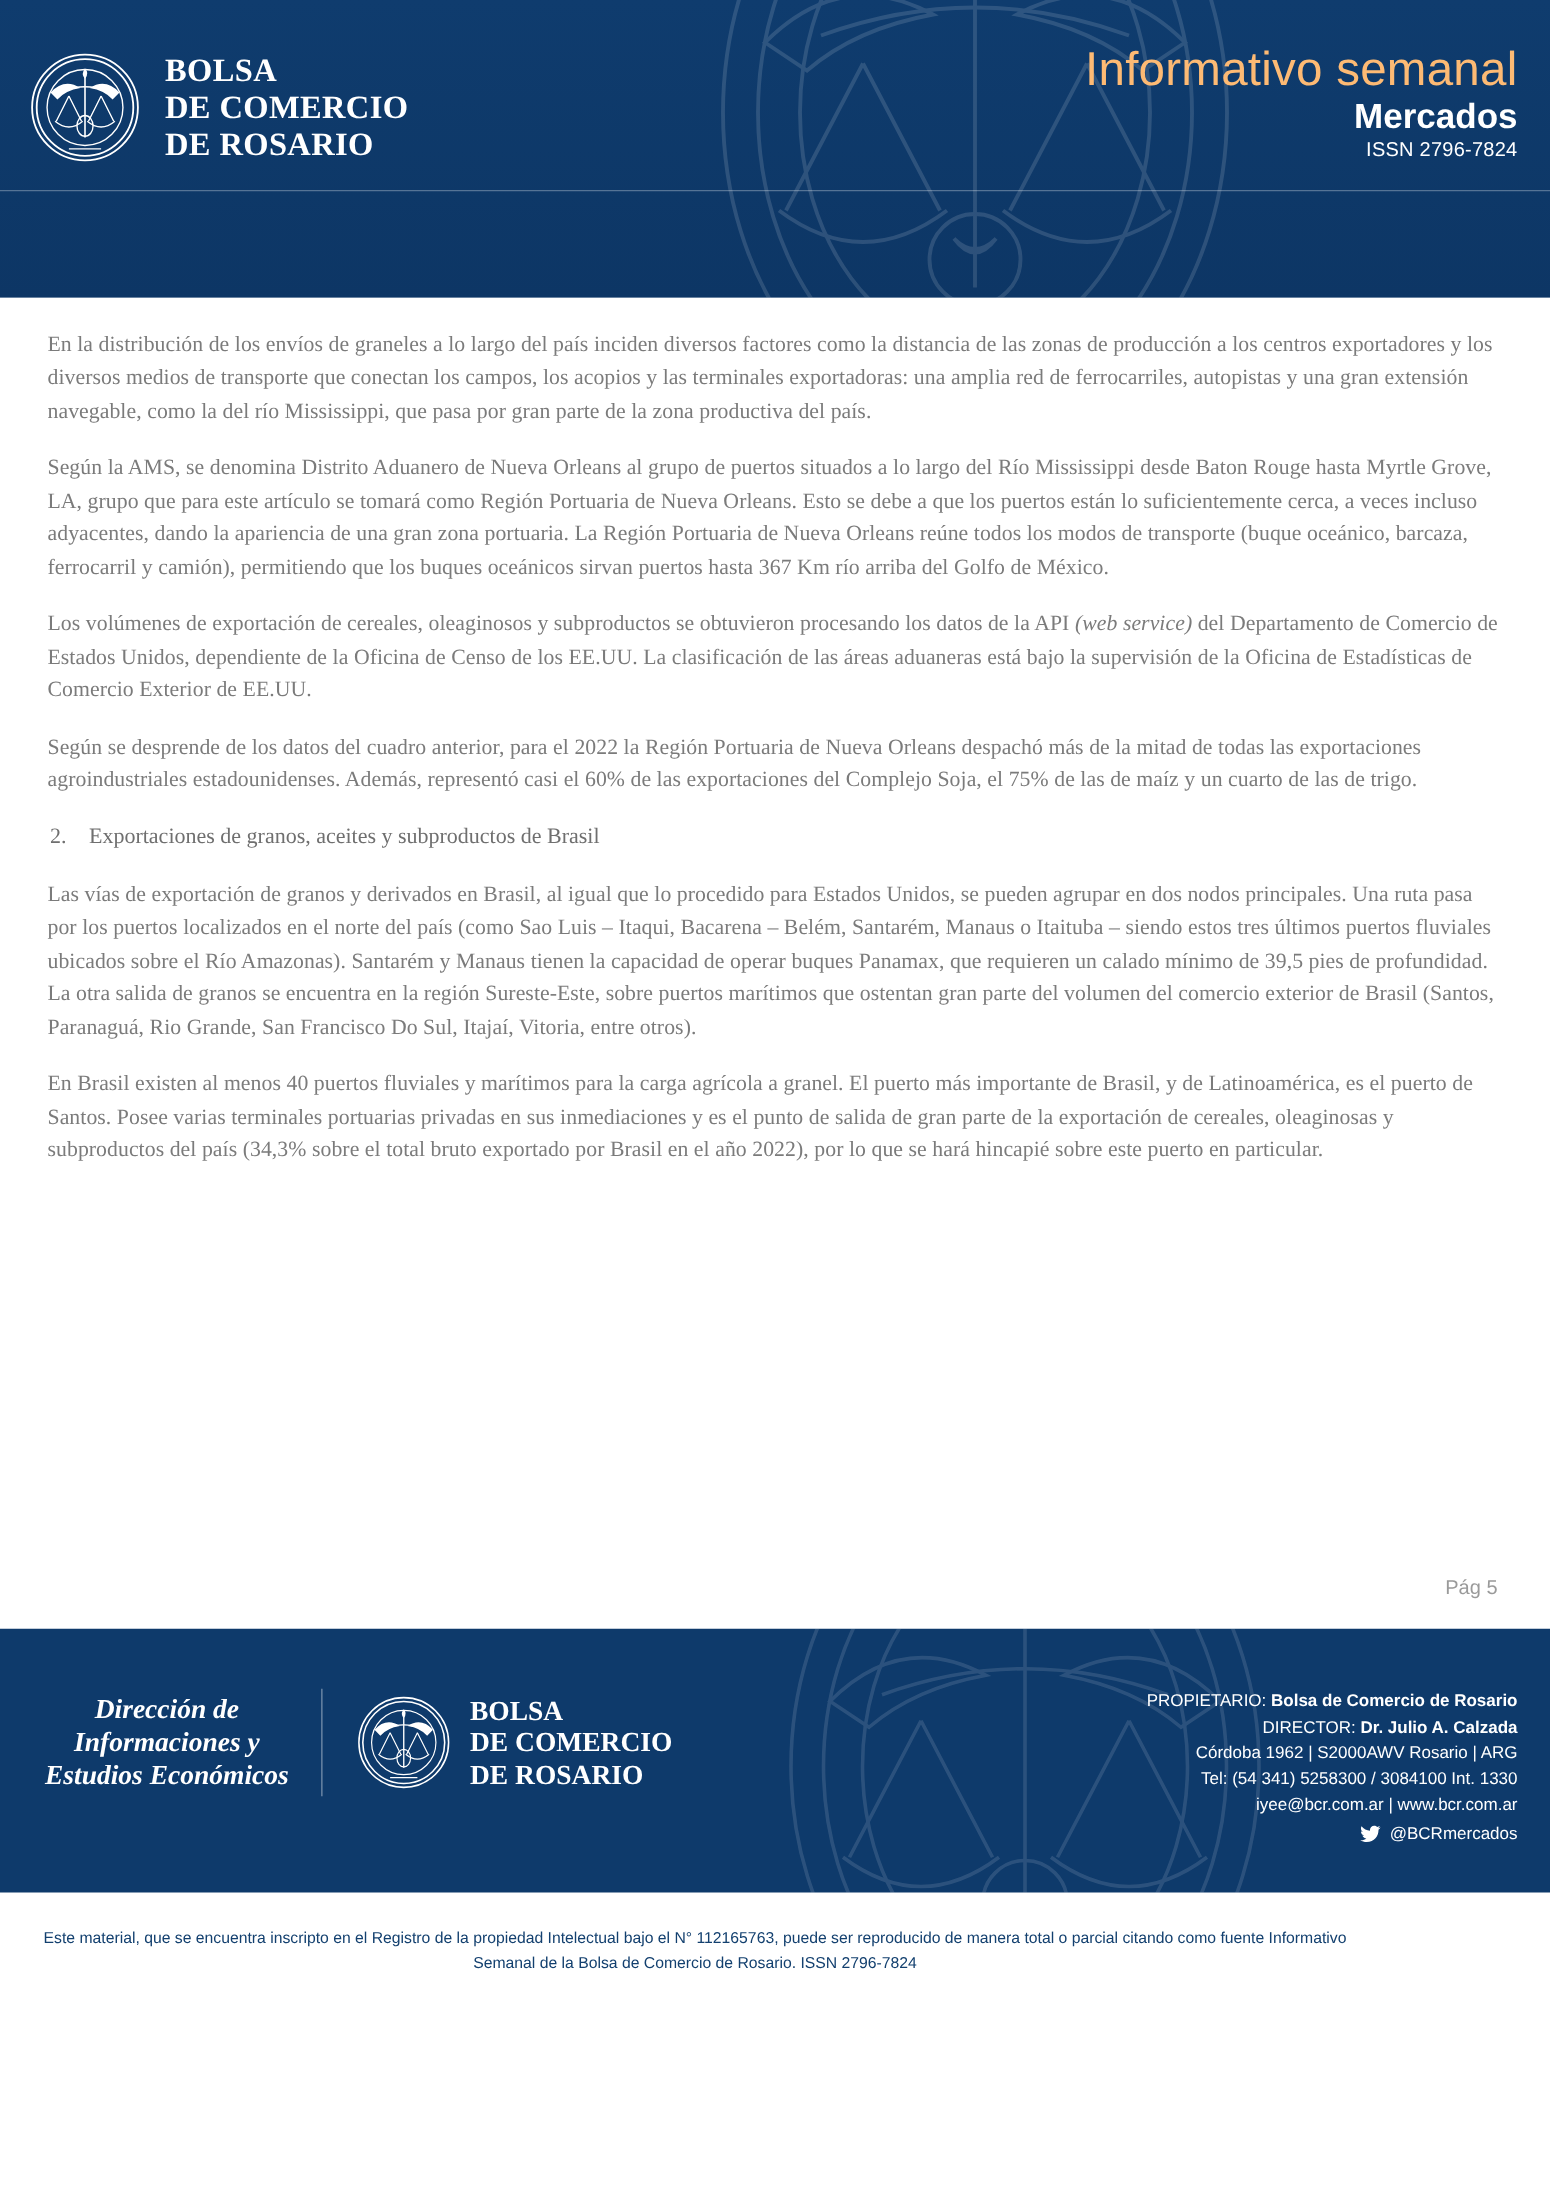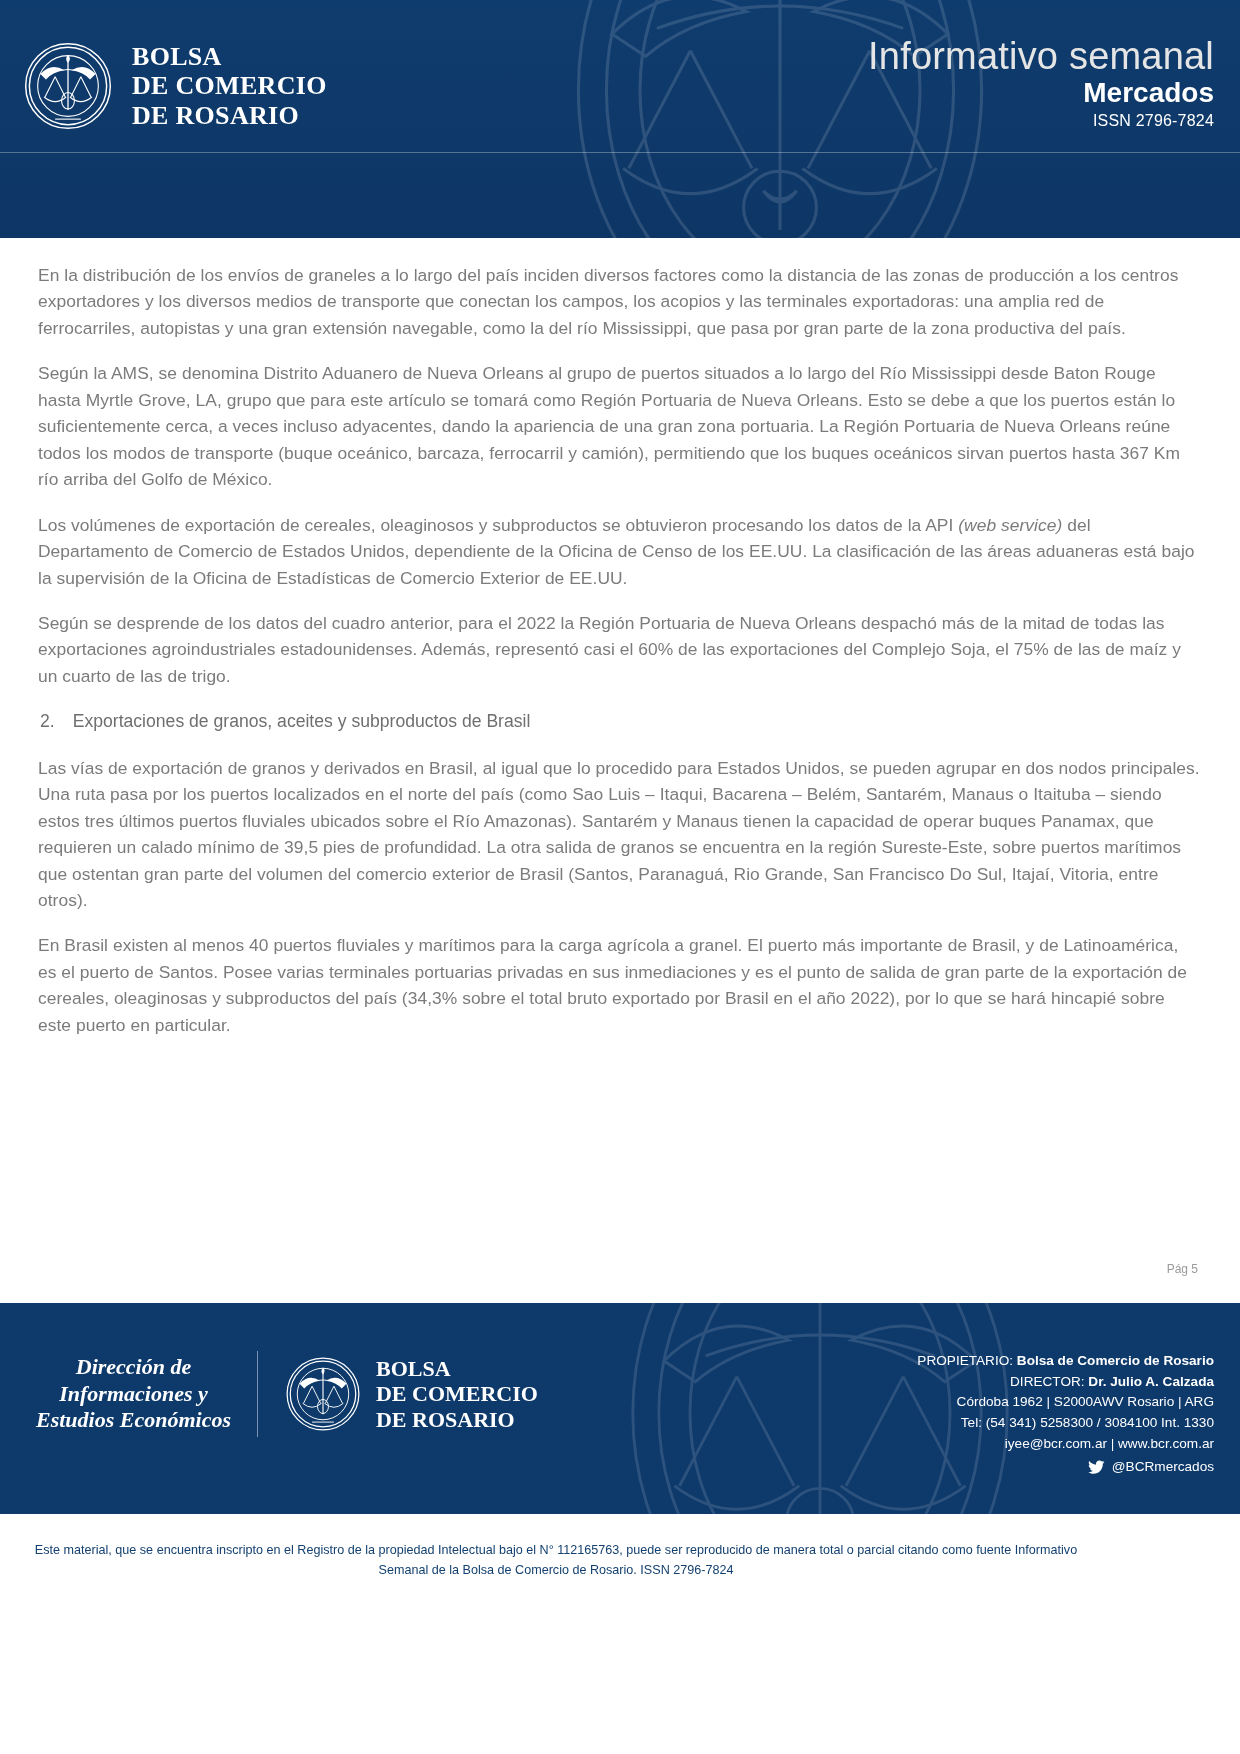--- a/index.html
+++ b/index.html
@@ -71,21 +71,21 @@
     right: 26px;
     top: 36px;
     text-align: right;
     color: #ffffff;
   }
   .masthead-title {
     font-size: 38px;
     font-weight: 300;
     letter-spacing: 0.2px;
     line-height: 1.1;
-    color: #e5e5e5;
+    color: #fdba74;
   }
   .masthead-sub {
     font-size: 28px;
     font-weight: bold;
     margin-top: 0;
     line-height: 1.1;
   }
   .masthead-issn {
     font-size: 16px;
     font-weight: normal;
@@ -115,20 +115,21 @@
     letter-spacing: 0.1px;
   }
 
   
   .content {
     position: absolute;
     left: 0;
     top: 238px;
     width: 1240px;
     padding: 24px 40px 0 38px;
+    font-family: Liberation Serif, serif;
   }
   .para {
     color: #7b7b7b;
     font-size: 17.4px;
     line-height: 1.52;
     text-align: left;
     margin-bottom: 19px;
     font-weight: 300;
     letter-spacing: 0.05px;
   }
@@ -143,21 +144,21 @@
     margin: 14px 0 20px 2px;
     font-weight: 400;
   }
   .section-heading .num { flex: 0 0 auto; }
 
   .page-number {
     position: absolute;
     right: 42px;
     top: 1262px;
     color: #9a9a9a;
-    font-size: 12px;
+    font-size: 16px;
     font-weight: 300;
   }
 
   
   .footer {
     position: absolute;
     left: 0;
     top: 1303px;
     width: 1240px;
     height: 211px;

